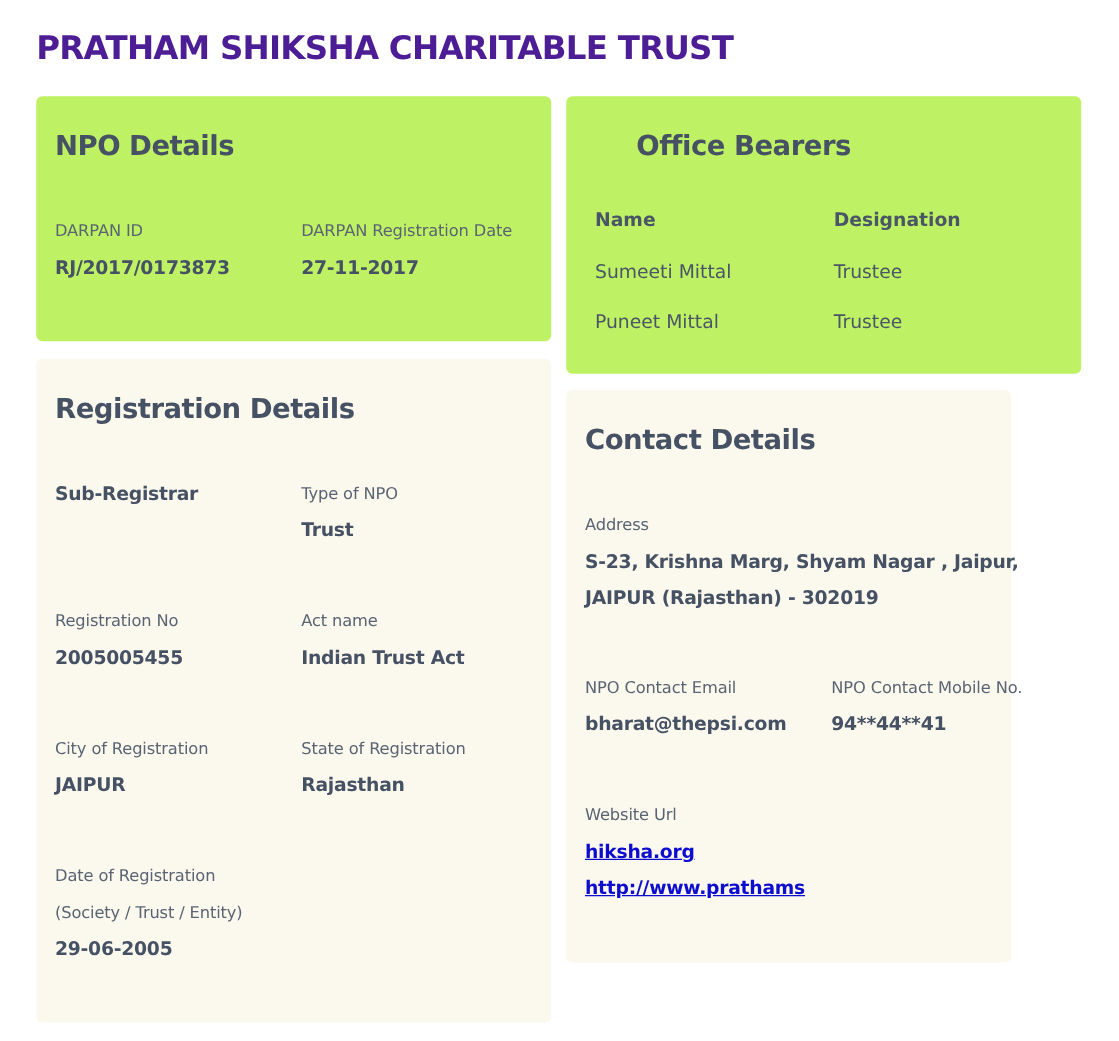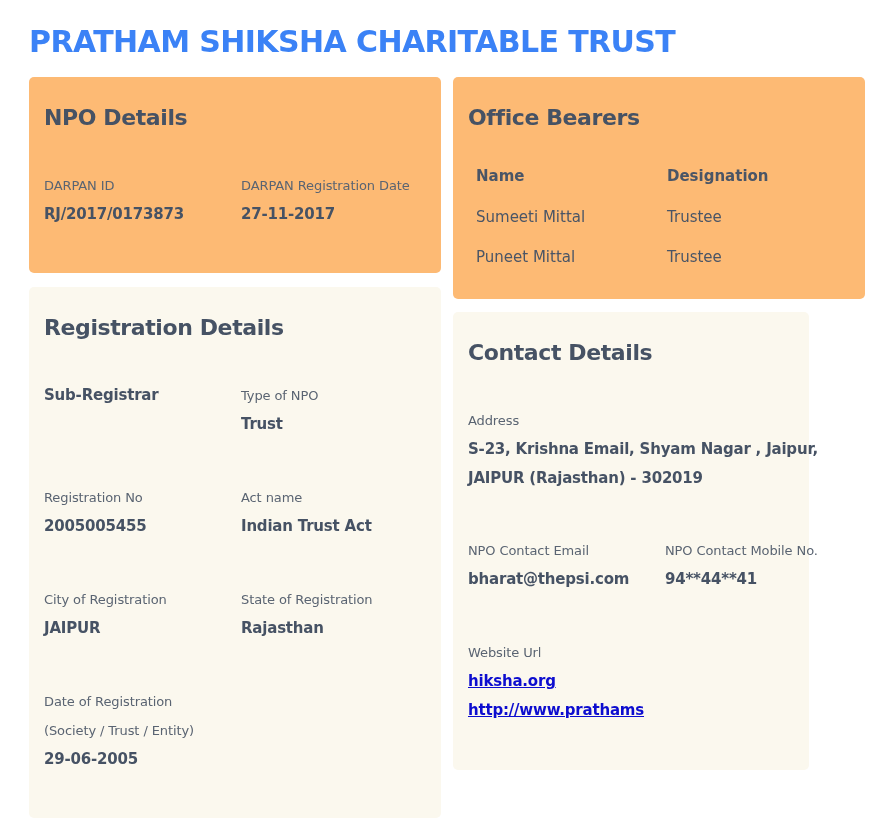--- a/index.html
+++ b/index.html
@@ -1,24 +1,24 @@
 <!DOCTYPE html>
 <html><head>
 <meta charset="utf-8">
 <style>
   * { box-sizing: border-box; margin: 0; padding: 0; }
   html, body { width: 895px; height: 833px; background: #ffffff; overflow: hidden; }
   body { font-family: "DejaVu Sans", sans-serif; color: #4a5566; position: relative; }
   .title {
     position: absolute; left: 29px; top: 24px;
     font-family: "DejaVu Sans", sans-serif; font-weight: bold;
-    font-size: 30px; letter-spacing: -0.6px; color: #3b82f6;
+    font-size: 26px; letter-spacing: -0.6px; color: #4c1d95;
   }
   .card { position: absolute; border-radius: 5px; }
-  .pink { background: #fdba74; }
+  .pink { background: #bef264; }
   .cream { background: #fbf8ee; }
   .card h2 {
     position: absolute; left: 15px;
     font-family: "DejaVu Sans", sans-serif; font-weight: bold;
     font-size: 22px; letter-spacing: -0.4px; color: #465264;
   }
   .field { position: absolute; }
   .lbl { font-size: 13px; color: #5a6472; line-height: 29px; white-space: nowrap; letter-spacing: -0.1px; }
   .val { font-size: 15px; font-weight: bold; color: #465264; line-height: 29px; white-space: nowrap; letter-spacing: -0.2px; }
   .th { font-size: 15px; font-weight: bold; color: #4a5566; position: absolute; white-space: nowrap; }
@@ -36,21 +36,21 @@
     <div class="lbl">DARPAN ID</div>
     <div class="val">RJ/2017/0173873</div>
   </div>
   <div class="field" style="left:212px; top:94px;">
     <div class="lbl">DARPAN Registration Date</div>
     <div class="val">27-11-2017</div>
   </div>
 </div>
 
 <div class="card pink" style="left:453px; top:77px; width:412px; height:222px;">
-  <h2 style="top:28px;">Office Bearers</h2>
+  <h2 style="top:28px;margin-left:41px;">Office Bearers</h2>
   <div class="th" style="left:23px; top:90px;">Name</div>
   <div class="th" style="left:214px; top:90px;">Designation</div>
   <div class="td" style="left:23px; top:131px;">Sumeeti Mittal</div>
   <div class="td" style="left:214px; top:131px;">Trustee</div>
   <div class="td" style="left:23px; top:171px;">Puneet Mittal</div>
   <div class="td" style="left:214px; top:171px;">Trustee</div>
 </div>
 
 <div class="card cream" style="left:29px; top:287px; width:412px; height:531px;">
   <h2 style="top:28px;">Registration Details</h2>
@@ -81,21 +81,21 @@
     <div class="lbl">Date of Registration</div>
     <div class="lbl">(Society / Trust / Entity)</div>
     <div class="val">29-06-2005</div>
   </div>
 </div>
 
 <div class="card cream" style="left:453px; top:312px; width:356px; height:458px;">
   <h2 style="top:28px;">Contact Details</h2>
   <div class="field" style="left:15px; top:94px;">
     <div class="lbl">Address</div>
-    <div class="val">S-23, Krishna Email, Shyam Nagar , Jaipur,</div>
+    <div class="val">S-23, Krishna Marg, Shyam Nagar , Jaipur,</div>
     <div class="val">JAIPUR (Rajasthan) - 302019</div>
   </div>
   <div class="field" style="left:15px; top:224px;">
     <div class="lbl">NPO Contact Email</div>
     <div class="val">bharat@thepsi.com</div>
   </div>
   <div class="field" style="left:212px; top:224px;">
     <div class="lbl">NPO Contact Mobile No.</div>
     <div class="val">94**44**41</div>
   </div>

